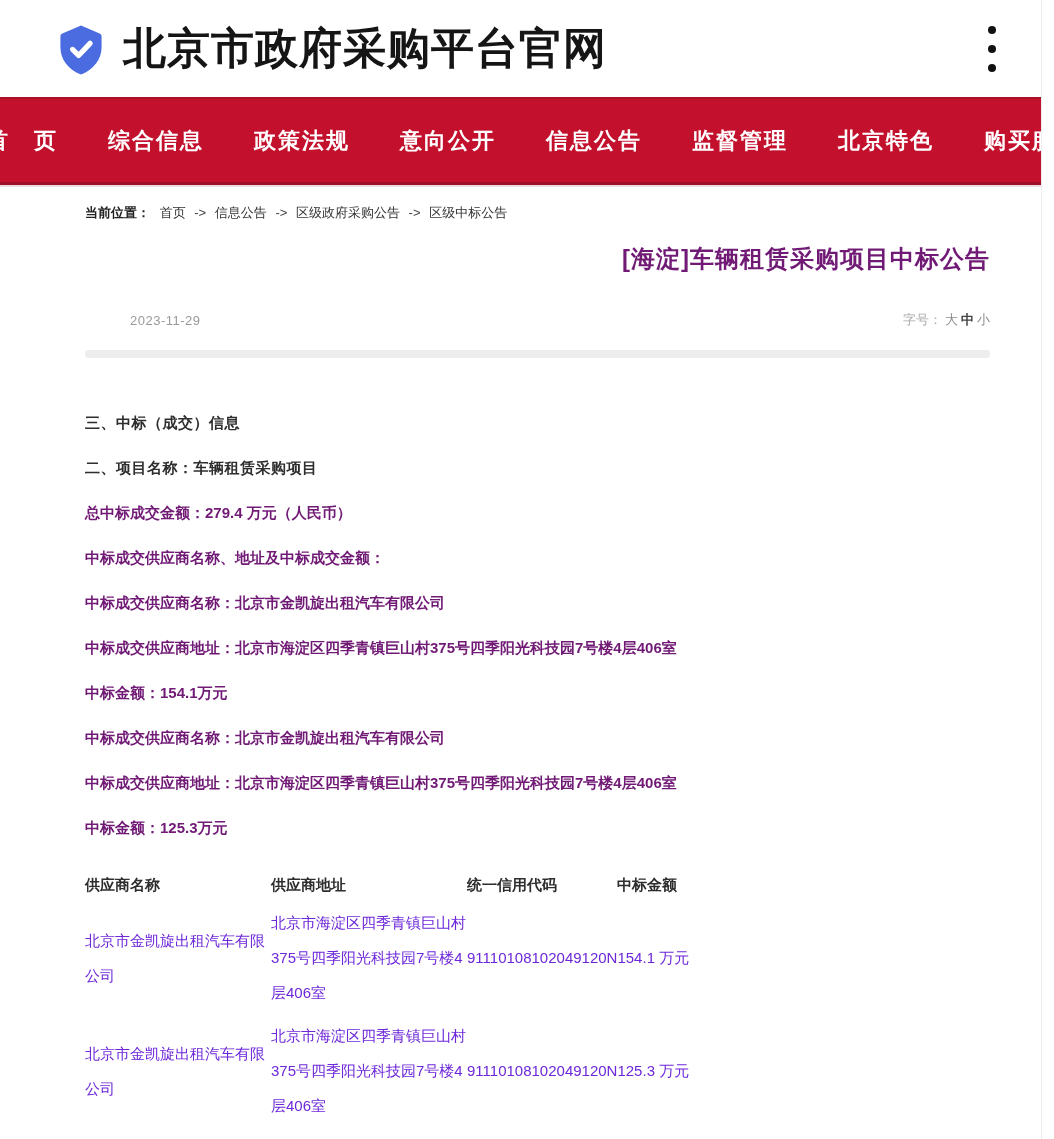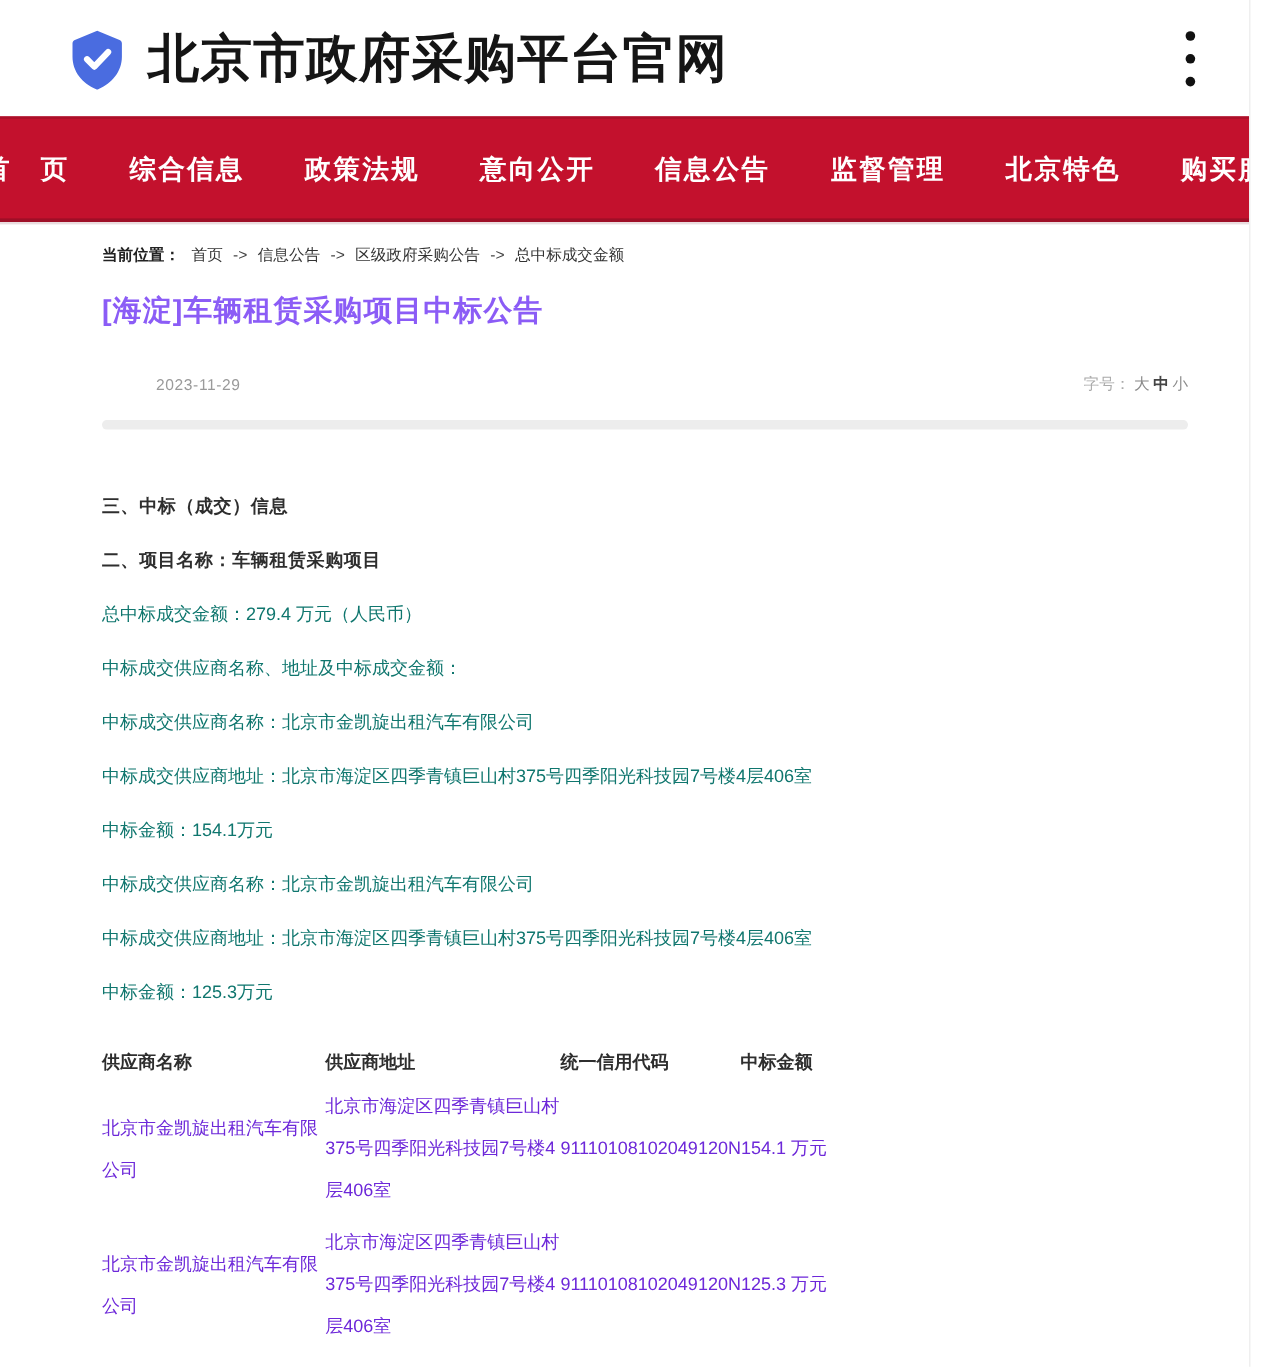--- a/index.html
+++ b/index.html
@@ -48,38 +48,38 @@
 
   
   .content { padding:0 51px 0 85px; }
 
   .breadcrumb { margin-top:17px; font-size:13px; color:#333; }
   .breadcrumb .bc-label { font-weight:700; color:#222; margin-right:6px; }
   .breadcrumb .bc-link { cursor:pointer;margin-top:16px; }
   .breadcrumb .bc-sep { margin:0 5px; color:#444; }
 
   .article-title {
-    margin-top:21px; text-align:left; font-size:24px; font-weight:700;
-    color:#8b5cf6; letter-spacing:1px;
+    margin-top:21px; text-align:right; font-size:24px; font-weight:700;
+    color:#701a75; letter-spacing:1px;
   }
 
   .meta-row {
     margin-top:36px; display:flex; align-items:center; font-size:13px;
   }
   .meta-date { color:#9a9a9a; margin-left:45px; letter-spacing:.5px; }
   .font-size-ctl { margin-left:auto; color:#aaa; display:flex; gap:3px; align-items:center; }
   .fs-opt { color:#8a8a8a; cursor:pointer; }
   .fs-opt.active { color:#444; font-weight:700; }
 
   .divider { margin-top:21px; height:8px; background:#ededed; border-radius:4px; }
 
   .article-body { margin-top:57px; font-size:15px; }
   .article-body p { line-height:16px; margin-bottom:29px; }
   .section-heading { font-weight:700; color:#2e2e2e; letter-spacing:.5px; }
-  .para { font-weight:400; color:#0f766e; }
+  .para { font-weight:700; color:#701a75; }
 
   
   .tbl { margin-top:40px; font-size:15px; }
   .tbl-head {
     display:grid; grid-template-columns:186px 196px 150px 1fr;
     font-weight:700; color:#2e2e2e; margin-bottom:10px;
   }
   .tbl-row {
     display:grid; grid-template-columns:186px 196px 1fr;
     align-items:center; min-height:88px; margin-top:8px;
@@ -124,21 +124,21 @@
   <div class="content">
 
     <div class="breadcrumb">
       <span class="bc-label">当前位置：</span>
       <span class="bc-link">首页</span>
       <span class="bc-sep">-&gt;</span>
       <span class="bc-link">信息公告</span>
       <span class="bc-sep">-&gt;</span>
       <span class="bc-link">区级政府采购公告</span>
       <span class="bc-sep">-&gt;</span>
-      <span class="bc-link">总中标成交金额</span>
+      <span class="bc-link">区级中标公告</span>
     </div>
 
     <h1 class="article-title">[海淀]车辆租赁采购项目中标公告</h1>
 
     <div class="meta-row">
       <span class="meta-date">2023-11-29</span>
       <span class="font-size-ctl">
         <span>字号：</span>
         <span class="fs-opt">大</span>
         <span class="fs-opt active">中</span>

